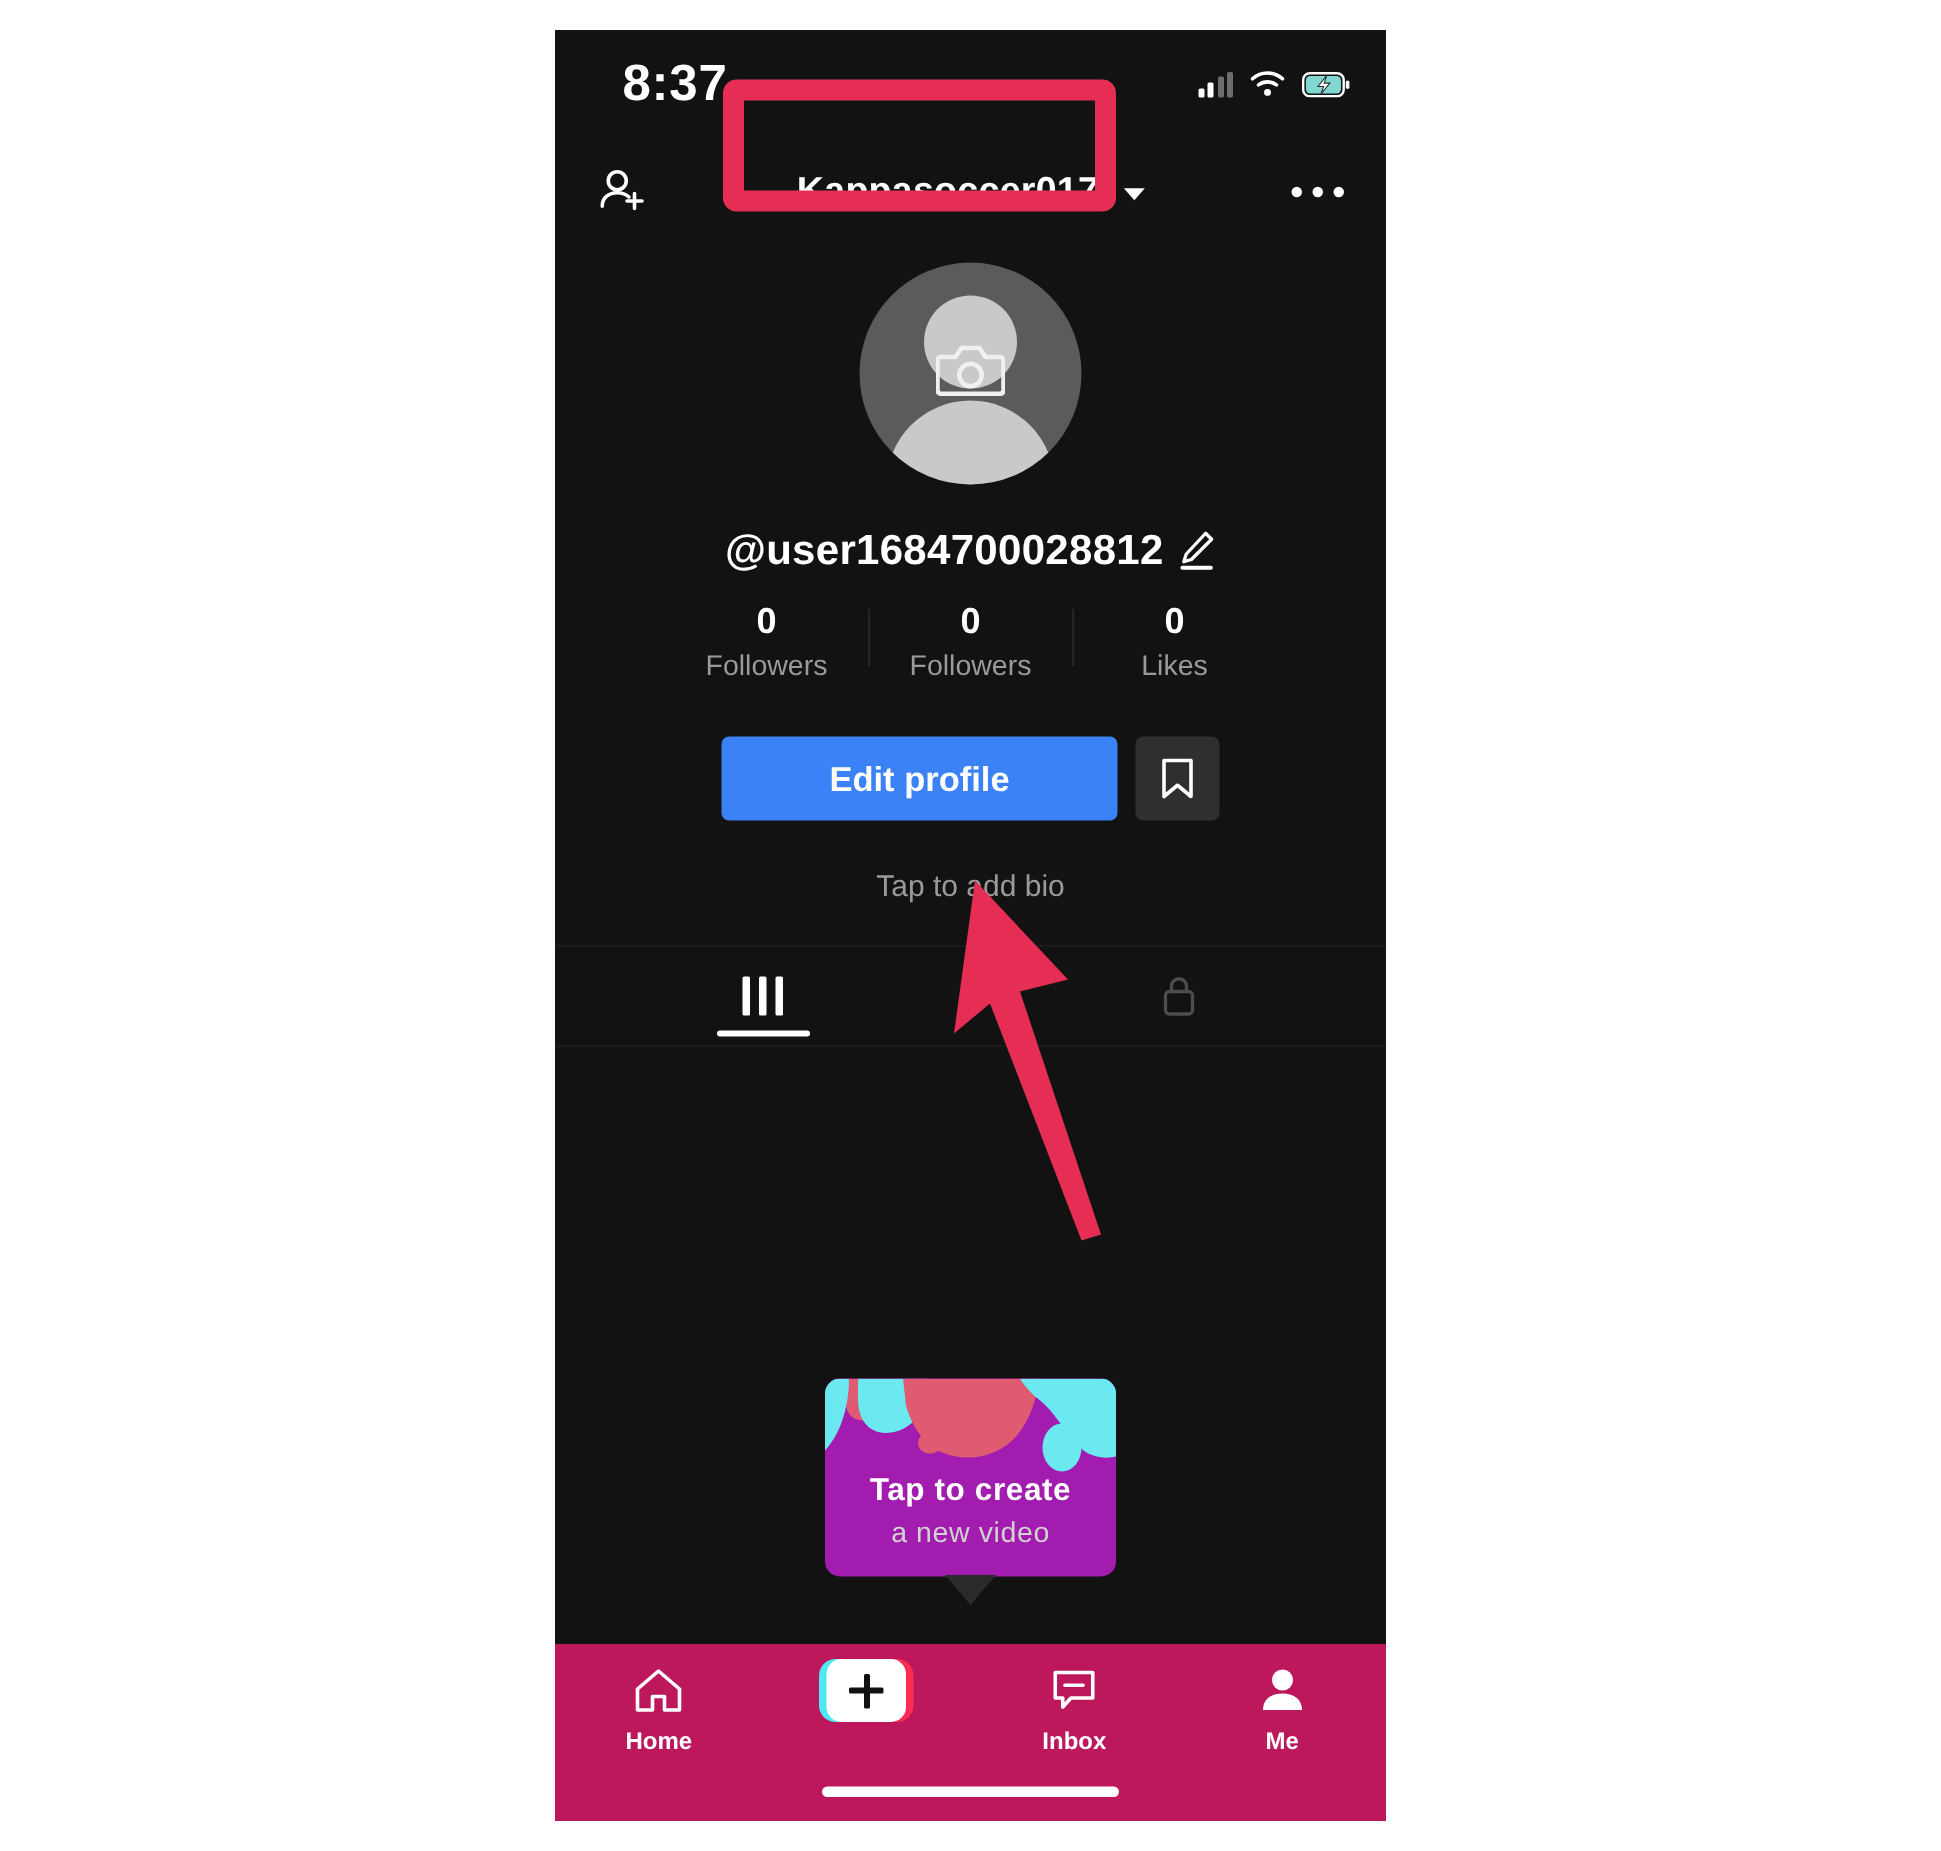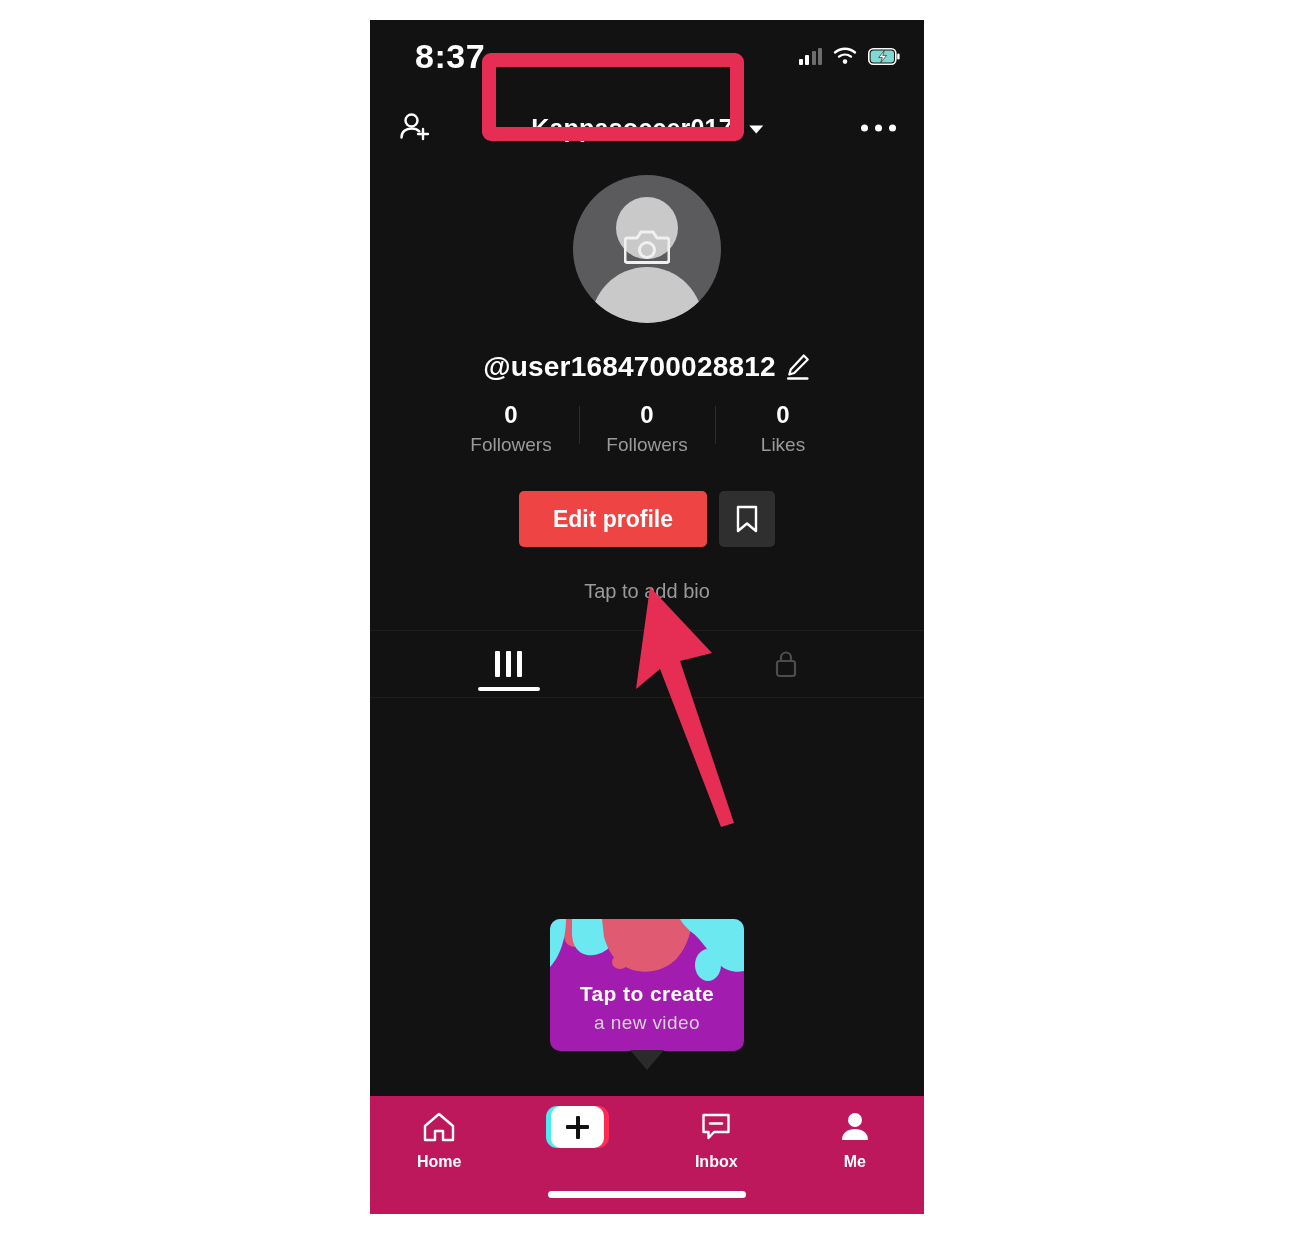--- a/index.html
+++ b/index.html
@@ -192,22 +192,22 @@
   }
 
   
   #action-row {
     position: absolute;
     left: 50%; top: 471px;
     transform: translateX(-50%);
     display: flex; align-items: center; gap: 12px;
   }
   #edit-profile-btn {
-    width: 188px; height: 56px;
-    background: #ef4444;
+    width: 264px; height: 56px;
+    background: #3b82f6;
     border-radius: 5px;
     display: flex; align-items: center; justify-content: center;
     color: #ffffff;
     font-size: 23px;
     font-weight: bold;
   }
   #bookmark-btn {
     width: 56px; height: 56px;
     background: #2f2f2f;
     border-radius: 5px;

